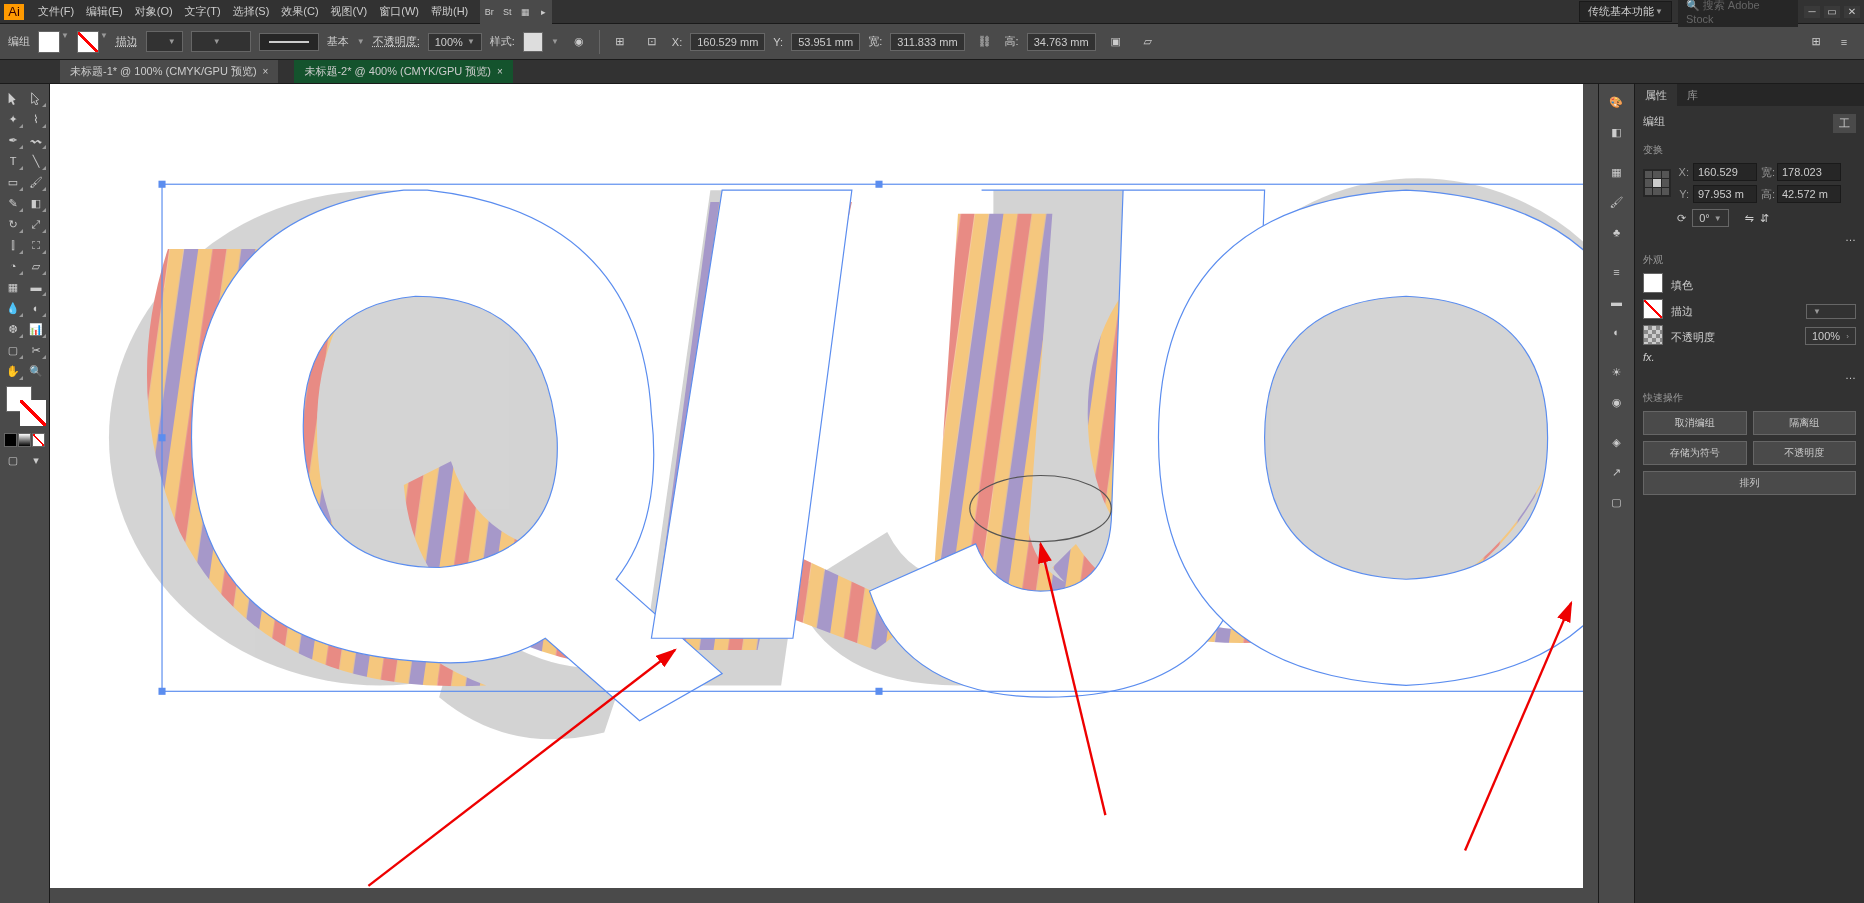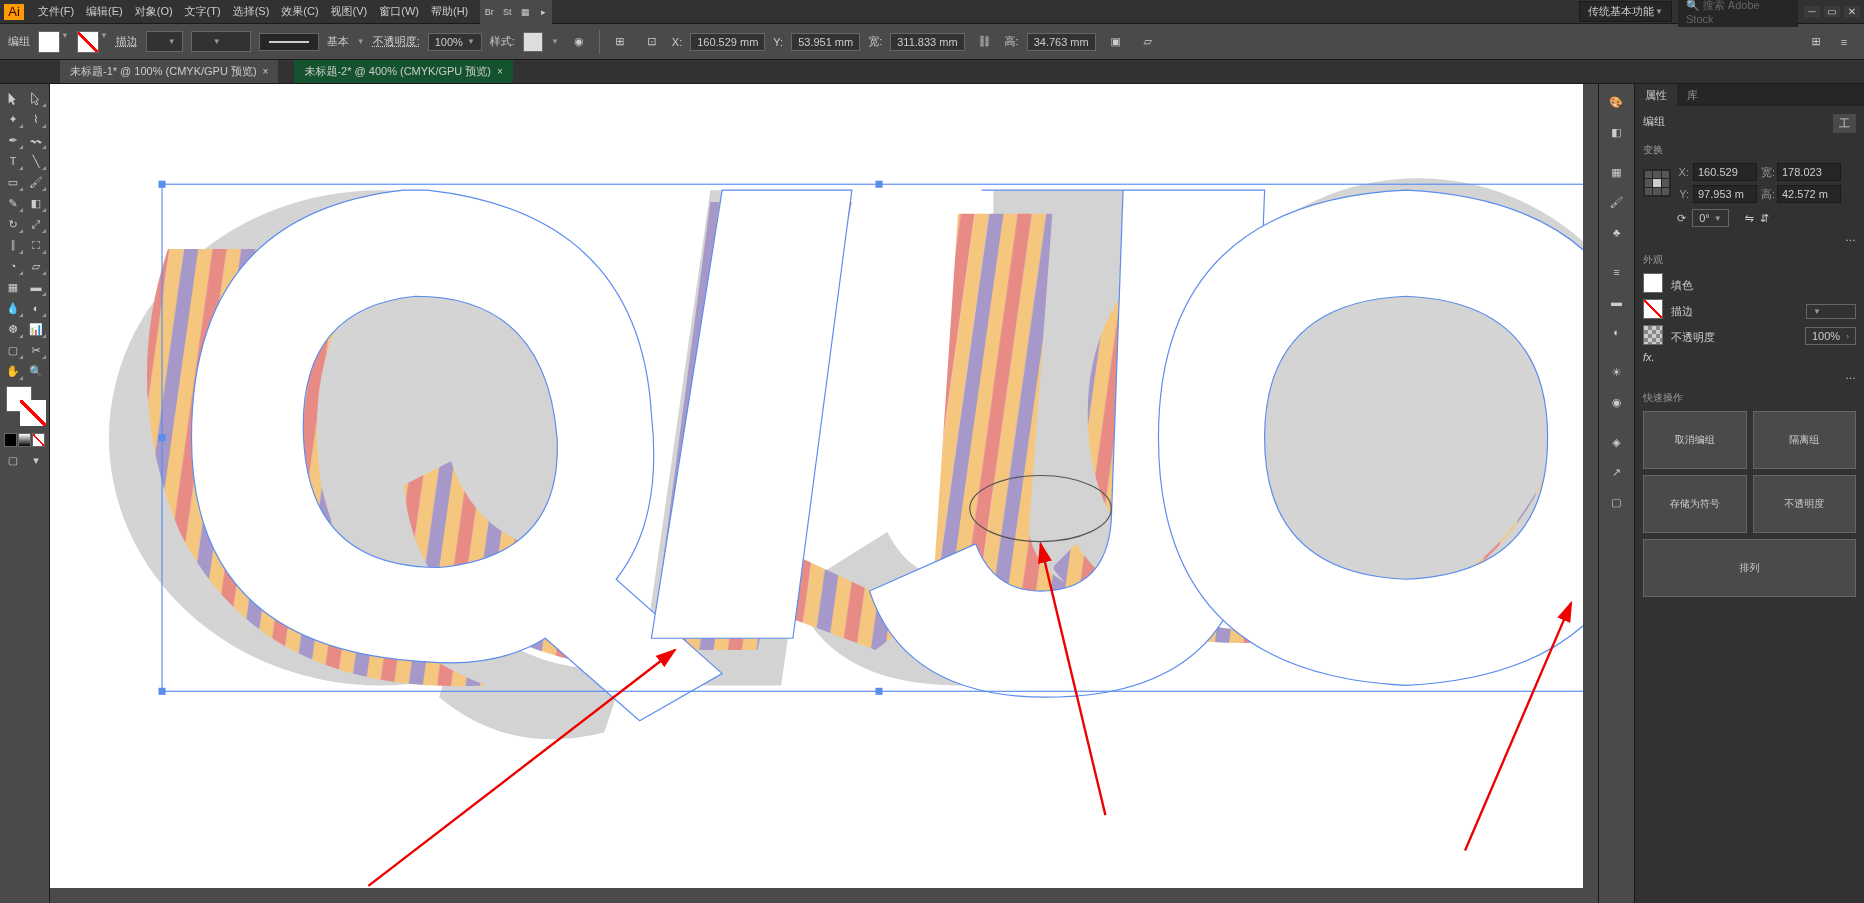--- a/index.html
+++ b/index.html
@@ -57,21 +57,21 @@
 .xy-grid{display:grid;grid-template-columns:12px 64px 12px 64px;gap:4px 4px;align-items:center}
 .xy-label{color:#999;text-align:right}
 .xy-input{background:#262626;border:1px solid #1a1a1a;padding:2px 4px;color:#ccc;width:64px}
 .rotate-row{display:flex;align-items:center;gap:6px;margin-top:6px;padding-left:34px}
 .appearance-row{display:flex;align-items:flex-end;gap:8px;margin-bottom:6px}
 .app-swatch{width:20px;height:20px;border:1px solid #666}
 .app-swatch.white{background:#fff}
 .app-swatch.none{background:#fff;position:relative}
 .app-swatch.none::after{content:'';position:absolute;inset:0;background:linear-gradient(to top right,transparent 45%,red 45%,red 55%,transparent 55%)}
 .app-swatch.transp{background:repeating-conic-gradient(#888 0 25%,#ccc 0 50%) 0 0/8px 8px}
-.quick-btn{background:#4a4a4a;border:1px solid #666;padding:21px 10px;color:#ccc;cursor:pointer;font-size:10px}
+.quick-btn{background:#4a4a4a;border:1px solid #666;padding:4px 10px;color:#ccc;cursor:pointer;font-size:10px}
 .quick-row{display:flex;gap:6px;margin-bottom:6px}
 .quick-row .quick-btn{flex:1}
 .window-controls{display:flex;gap:4px;align-items:center}
 .wc{width:16px;height:12px;background:#3a3a3a;display:flex;align-items:center;justify-content:center;font-size:10px}
 .artwork{position:absolute;inset:0}
 .chevron{font-size:8px;color:#999}
 </style>
 </head>
 <body>
 

